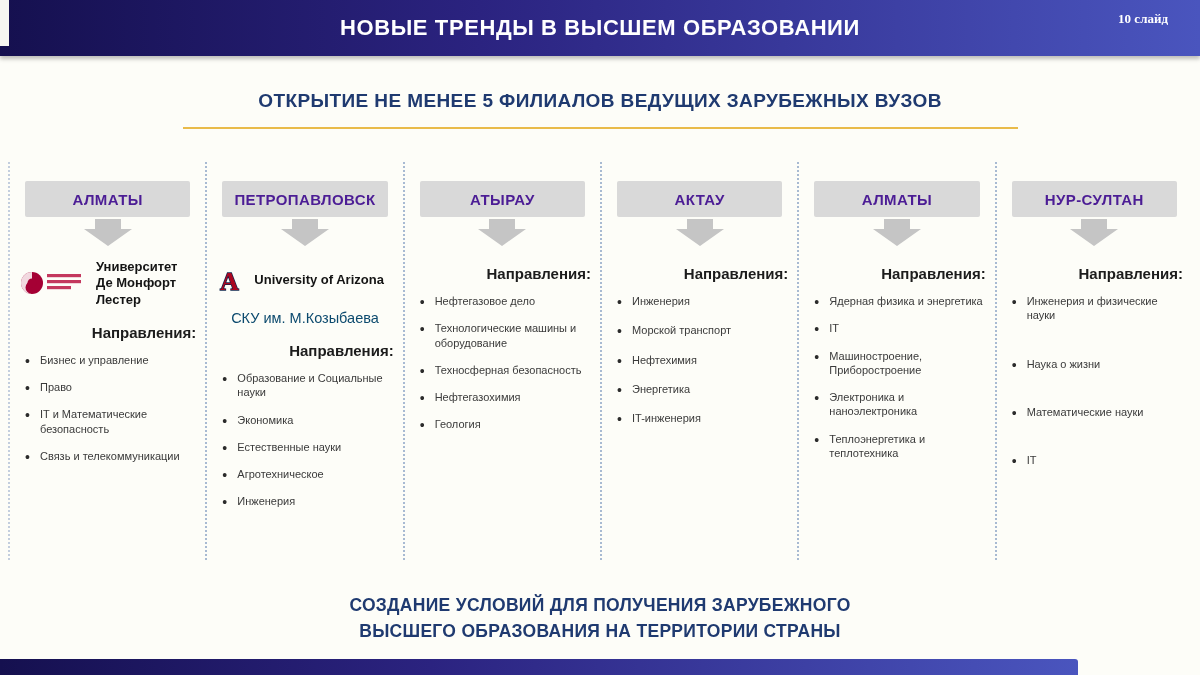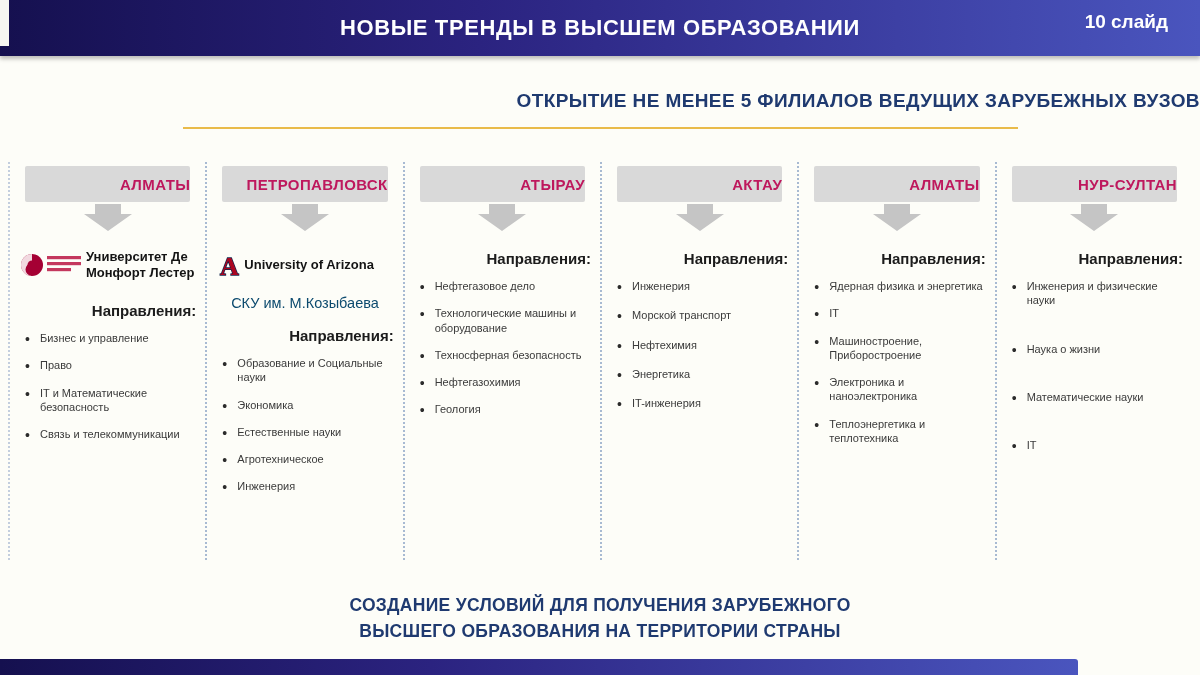--- a/index.html
+++ b/index.html
@@ -10,40 +10,40 @@
   }
   
   .header{
     position:absolute;top:0;left:0;right:0;height:56px;
     background:linear-gradient(90deg,#15104f 0%,#2b2380 40%,#4a55be 100%);
     display:flex;align-items:center;justify-content:center;
     box-shadow:0 3px 4px rgba(0,0,0,0.25);
   }
   .corner-notch{position:absolute;left:0;top:0;width:9px;height:46px;background:#f6f6f1;}
   .slide-title{color:#ffffff;font-weight:bold;font-size:22px;letter-spacing:0.6px;}
-  .slide-number{position:absolute;right:32px;top:11px;color:#ffffff;font-weight:bold;font-size:19px;}
-  
-  .subtitle-wrap{position:absolute;top:90px;left:0;right:0;text-align:right;}
+  .slide-number{position:absolute;right:32px;top:11px;color:#ffffff;font-weight:bold;font-size:13px;font-family:Liberation Serif, serif;}
+  
+  .subtitle-wrap{position:absolute;top:90px;left:0;right:0;text-align:center;}
   .subtitle{color:#1f3a70;font-size:19px;font-weight:bold;letter-spacing:0.4px;}
   .subtitle-underline{margin:15px auto 0;width:835px;height:2px;background:#e9bb4a;}
   
   .columns{
     position:absolute;top:162px;left:8px;right:8px;height:398px;
     display:flex;border-left:2px dotted #c3cede;
   }
   .column{flex:1 1 0;min-width:0;padding:0 9px;}
   .column + .column{border-left:2px dotted #a8bad2;}
   .city-box{
-    background:#d9d9d9;border-radius:2px;height:36px;margin:4px 6px 0;
-    display:flex;align-items:center;justify-content:flex-end;
-    font-weight:bold;font-size:15px;color:#be185d;letter-spacing:0.4px;
+    background:#d9d9d9;border-radius:2px;height:36px;margin:19px 6px 0;
+    display:flex;align-items:center;justify-content:center;
+    font-weight:bold;font-size:15px;color:#4c1d95;letter-spacing:0.4px;
     white-space:nowrap;
   }
   .arrow-row{display:flex;justify-content:center;margin-top:2px;height:30px;}
-  .uni-block{display:flex;align-items:center;gap:1px;margin:10px 0 0;min-height:42px;}
+  .uni-block{display:flex;align-items:center;gap:11px;margin:10px 0 0;min-height:42px;}
   .uni-name{font-weight:bold;font-size:13px;color:#141414;line-height:1.25;}
   .uni-sub{text-align:center;font-size:14.5px;color:#0c4a6e;margin-top:9px;}
   .dir-label{text-align:right;font-weight:bold;font-size:15px;color:#1c1c1c;margin:16px 0 12px;}
   ul.dirs{list-style:none;margin:0;padding:0 0 0 6px;}
   .dirs li{
     position:relative;padding-left:15px;font-size:11px;color:#3a3a3a;
     line-height:1.3;margin-bottom:13px;
   }
   .dirs li::before{content:"\2022";position:absolute;left:0;top:-1px;color:#2b2b2b;font-size:14px;}
   .column:nth-child(4) .dirs li{margin-bottom:15px;}

